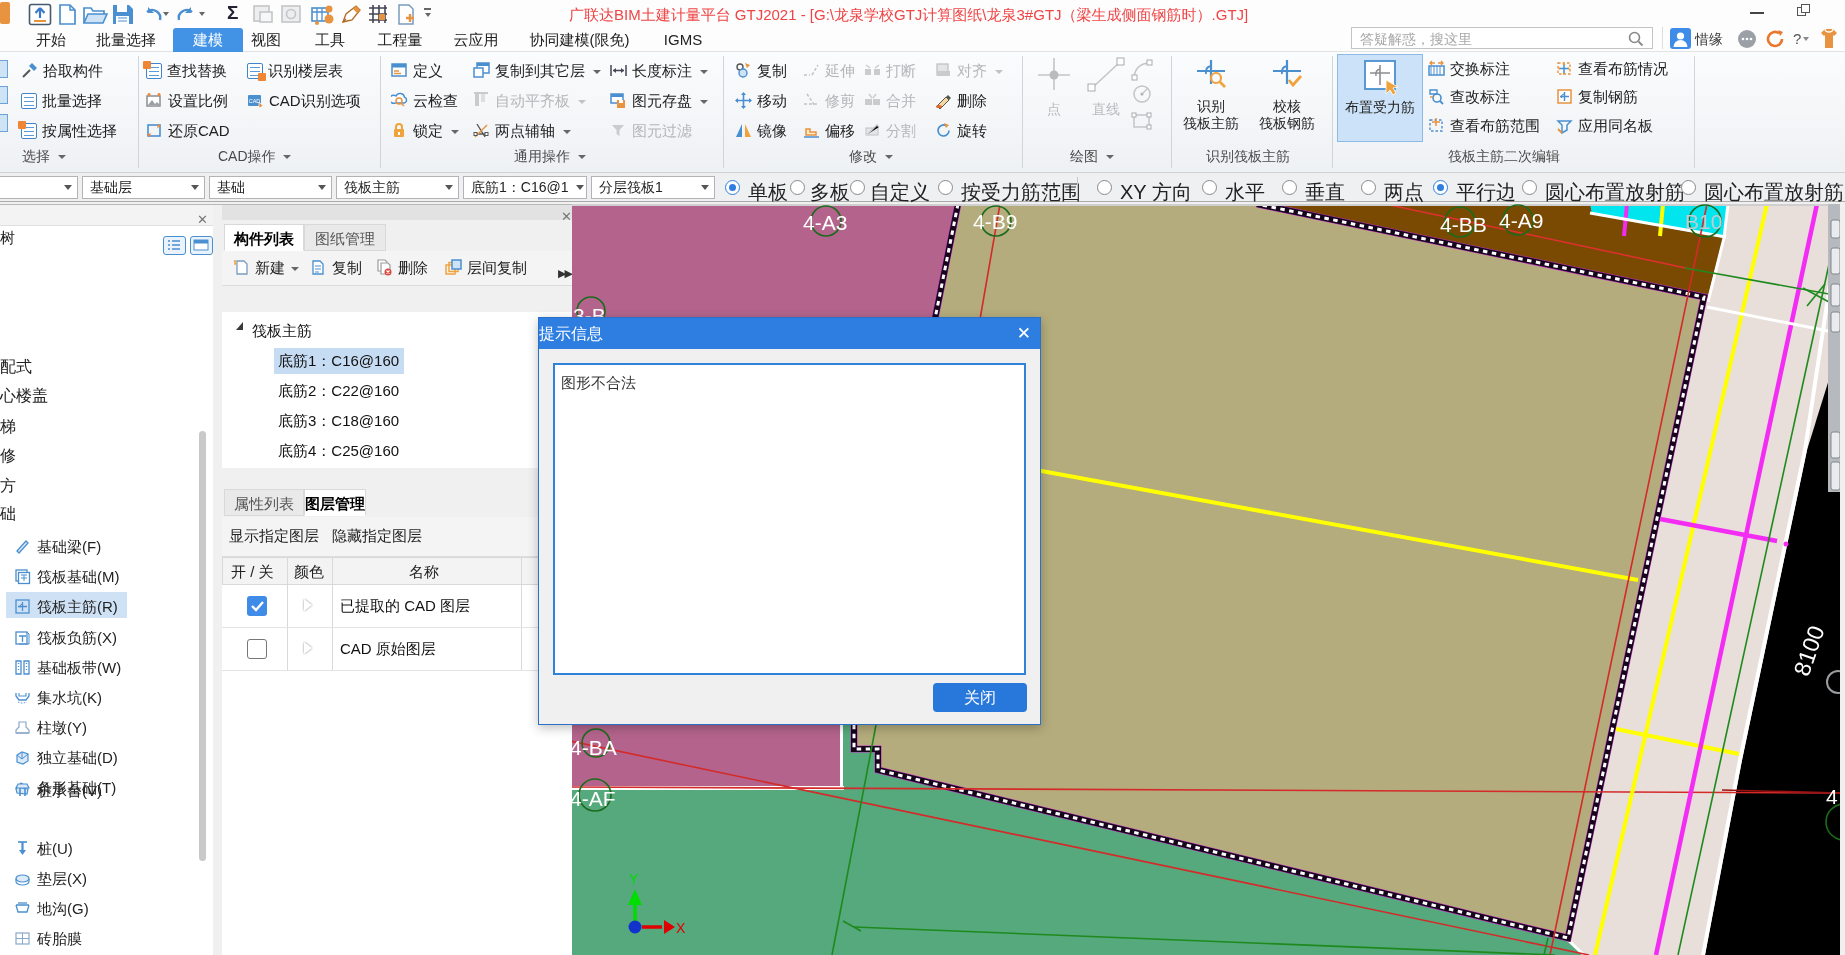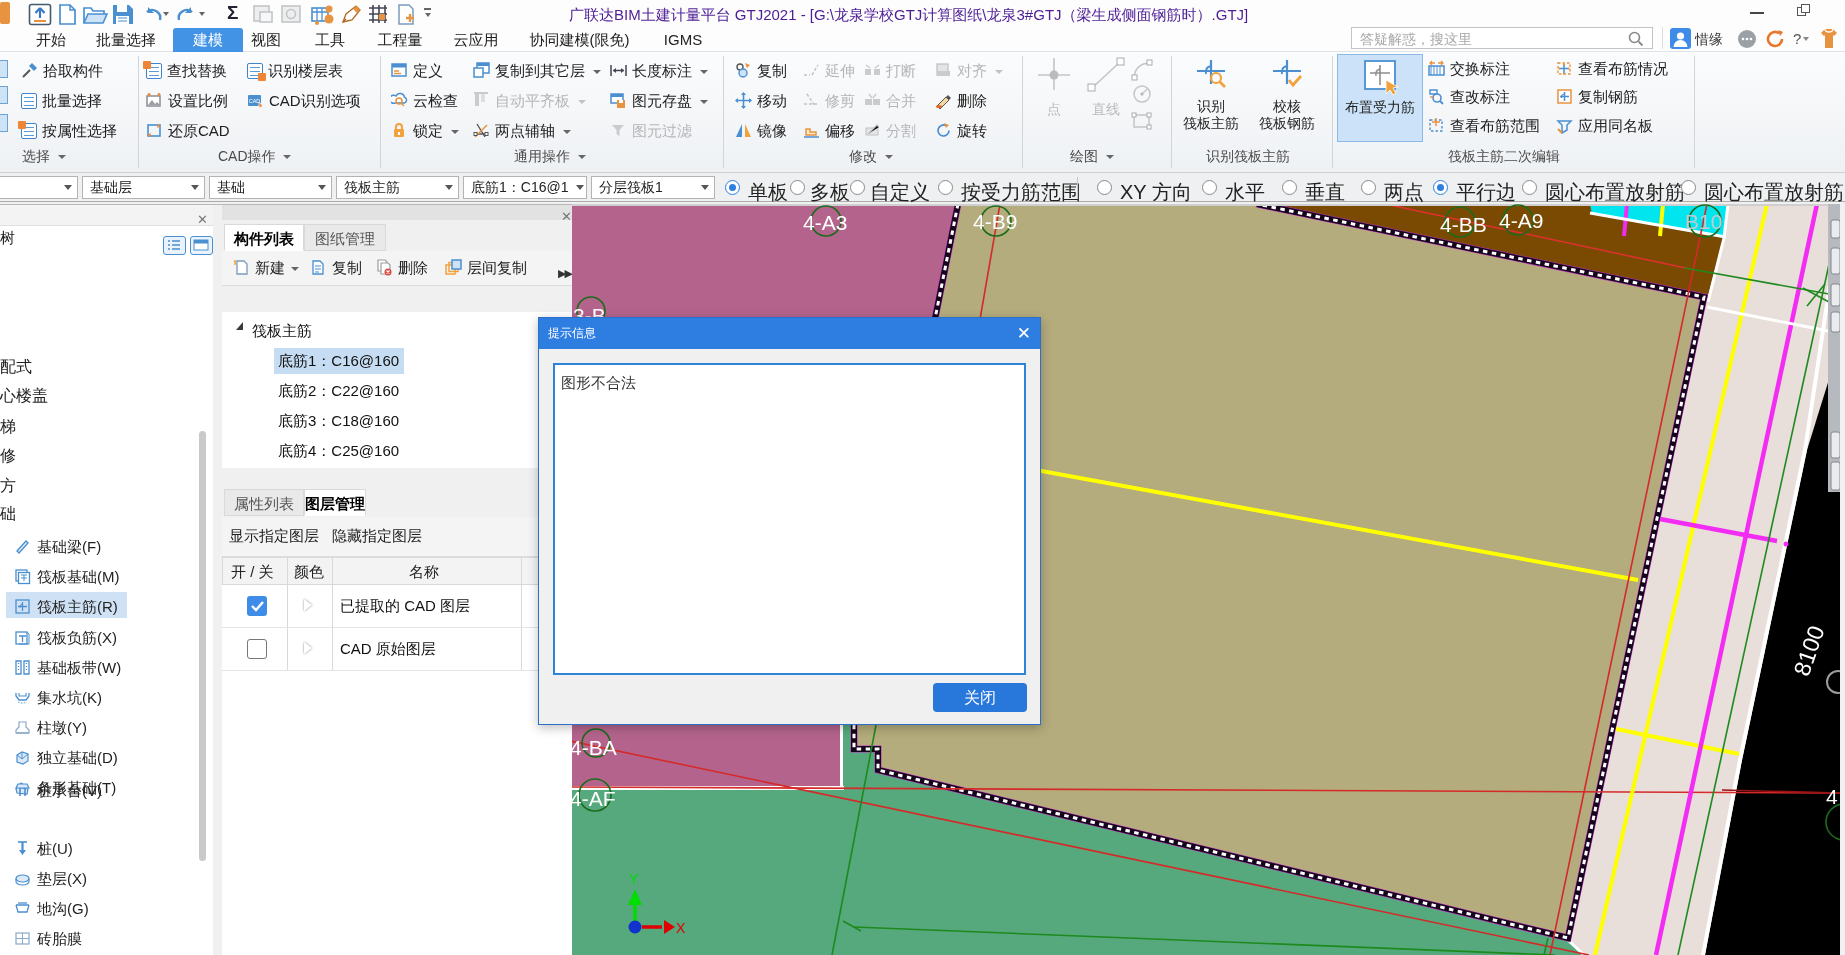--- a/index.html
+++ b/index.html
@@ -1,20 +1,20 @@
 <!DOCTYPE html>
 <html><head>
 <meta charset="utf-8">
 <style>
 *{margin:0;padding:0;box-sizing:border-box;font-family:"Liberation Sans",sans-serif}
 html,body{width:1845px;height:955px;overflow:hidden;background:#f0f0f0;position:relative}
 .abs{position:absolute}
 
 #titlebar{position:absolute;left:0;top:0;width:1845px;height:28px;background:#fdfdfd}
-#titletext{position:absolute;left:569px;top:6px;font-size:15px;color:#4c1d95;white-space:nowrap}
+#titletext{position:absolute;left:569px;top:6px;font-size:15px;color:#ef4444;white-space:nowrap}
 
 #tabrow{position:absolute;left:0;top:28px;width:1845px;height:24px;background:#fdfdfd;border-bottom:1px solid #e3e3e3}
 .tab{position:absolute;top:0;height:24px;line-height:24px;font-size:15px;color:#222;text-align:center}
 .tab.active{background:#4292e6;color:#fff;border-radius:3px 3px 0 0}
 
 #ribbon{position:absolute;left:0;top:52px;width:1845px;height:120px;background:linear-gradient(#fbfcfd,#eef1f4)}
 #ribbon .sep{position:absolute;top:4px;height:112px;width:1px;background:#d2d5d8}
 .grouplabel{position:absolute;top:96px;font-size:14px;color:#4a4a4a;white-space:nowrap}
 .rbtn{position:absolute;height:20px;font-size:15px;color:#222;white-space:nowrap;line-height:20px}
 .rbtn.gray{color:#b4b6b8}
@@ -50,21 +50,21 @@
 .mtool{font-size:15px;color:#222;white-space:nowrap}
 .trow{font-size:15px;color:#111;white-space:nowrap}
 .thead{font-size:15px;color:#222}
 .tri{width:0;height:0;border-left:8px solid #fff;border-top:6px solid transparent;border-bottom:6px solid transparent;filter:drop-shadow(0 0 0.8px #888)}
 .nv{left:37px}
 .nvi{position:absolute;left:-23px;top:0px;width:17px;height:17px}
 
 #canvas{position:absolute;left:572px;top:204px;width:1268px;height:751px;background:#fff}
 
 #dialog{position:absolute;left:538px;top:317px;width:503px;height:408px;background:#f0f0f0;border:1px solid #2a6fc8;box-shadow:0 3px 10px rgba(0,0,0,.25);z-index:50}
-#dlgtitle{position:absolute;left:0;top:0;width:100%;height:31px;background:#2e7ee2;color:#fff;font-size:12px;line-height:31px;padding-left:9px}
+#dlgtitle{position:absolute;left:0;top:0;width:100%;height:31px;background:#2e7ee2;color:#fff;font-size:16px;line-height:31px;}
 #dlgx{position:absolute;right:9px;top:0;color:#fff;font-size:17px;line-height:31px}
 #dlgbox{position:absolute;left:14px;top:45px;width:473px;height:312px;background:#fff;border:2px solid #2e82d8;font-size:15px;color:#333;padding:9px 6px}
 #dlgbtn{position:absolute;left:394px;top:365px;width:94px;height:29px;background:#2878dc;border-radius:4px;color:#fff;font-size:16px;text-align:center;line-height:29px}
 </style>
 </head>
 <body>
 <div id="titlebar">
   <div id="titletext">广联达BIM土建计量平台 GTJ2021 - [G:\龙泉学校GTJ计算图纸\龙泉3#GTJ（梁生成侧面钢筋时）.GTJ]</div>
   <div class="abs" style="left:0px;top:2px;width:10px;height:22px;background:#e8933f;border-radius:2px"></div>
   <svg class="abs" style="left:28px;top:3px" width="24" height="23" viewBox="0 0 24 23">

